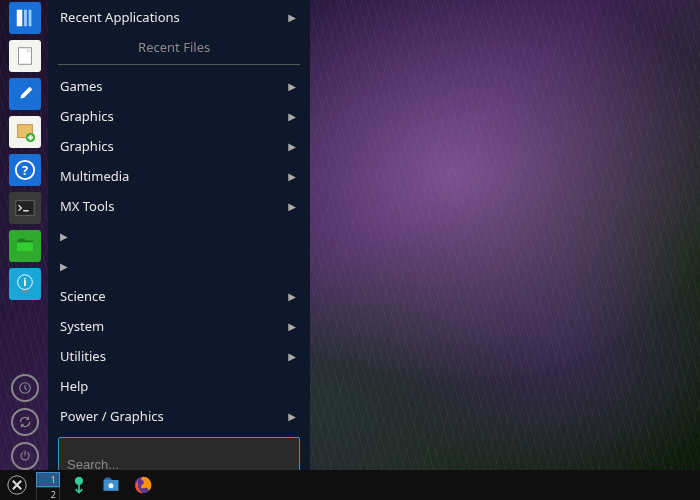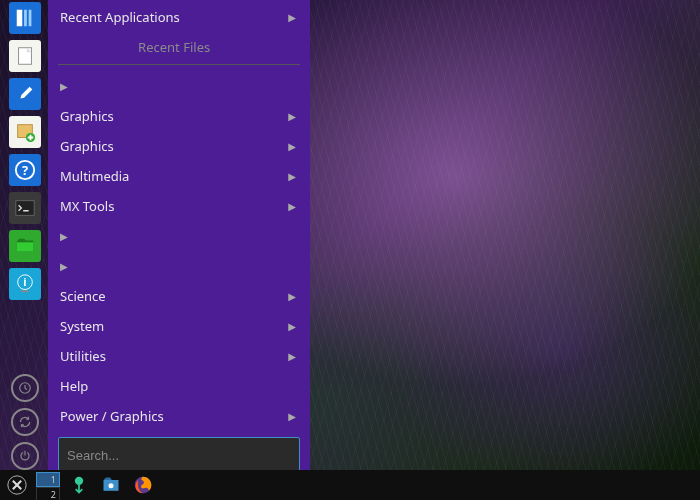--- a/index.html
+++ b/index.html
@@ -42,21 +42,21 @@
     .circ {
       width: 28px; height: 28px; border: 2px solid #888; border-radius: 50%;
       display: flex; align-items: center; justify-content: center;
       color: #888;
     }
     .circ svg { width: 14px; height: 14px; stroke: #888; fill: none; stroke-width: 2; }
     .spacer { flex: 1; }
     
     .menu {
       position: absolute; left: 48px; top: 0; width: 262px; bottom: 30px;
-      background: #4c1d95;
+      background: #0f172a;
       display: flex; flex-direction: column;
       padding: 2px 0 6px 0;
     }
     .menu-list {
       list-style: none;
       padding: 0 10px;
     }
     .menu-item {
       display: flex; align-items: center;
       height: 30px;
@@ -77,21 +77,21 @@
     }
     .search-wrap {
       margin: 6px 10px 0 10px;
     }
     .search {
       width: 100%;
       background: #2a2a2a;
       border: 1px solid #3d8ec9;
       outline: none;
       color: #ddd;
-      padding: 10px 8px;
+      padding: 19px 8px;
       border-radius: 2px;
       font-size: 13px;
     }
     .search::placeholder { color: #888; }
     
     .taskbar {
       position: absolute; left: 0; right: 0; bottom: 0; height: 30px;
       background: #0f0f0f;
       display: flex; align-items: center;
       gap: 6px; padding: 0 4px;
@@ -197,20 +197,21 @@
       <span class="chev">▶</span>
     </li>
     <li class="menu-item disabled">
       <span class="lbl">Recent Files</span>
       <span class="chev">▶</span>
     </li>
   </ul>
   <hr>
   <ul class="menu-list" id="cat-list">
       <li class="menu-item">
+        <span class="lbl">Games</span>
         <span class="chev">▶</span>
       </li>
       <li class="menu-item">
         <span class="lbl">Graphics</span>
         <span class="chev">▶</span>
       </li>
       <li class="menu-item">
         <span class="lbl">Graphics</span>
         <span class="chev">▶</span>
       </li>

